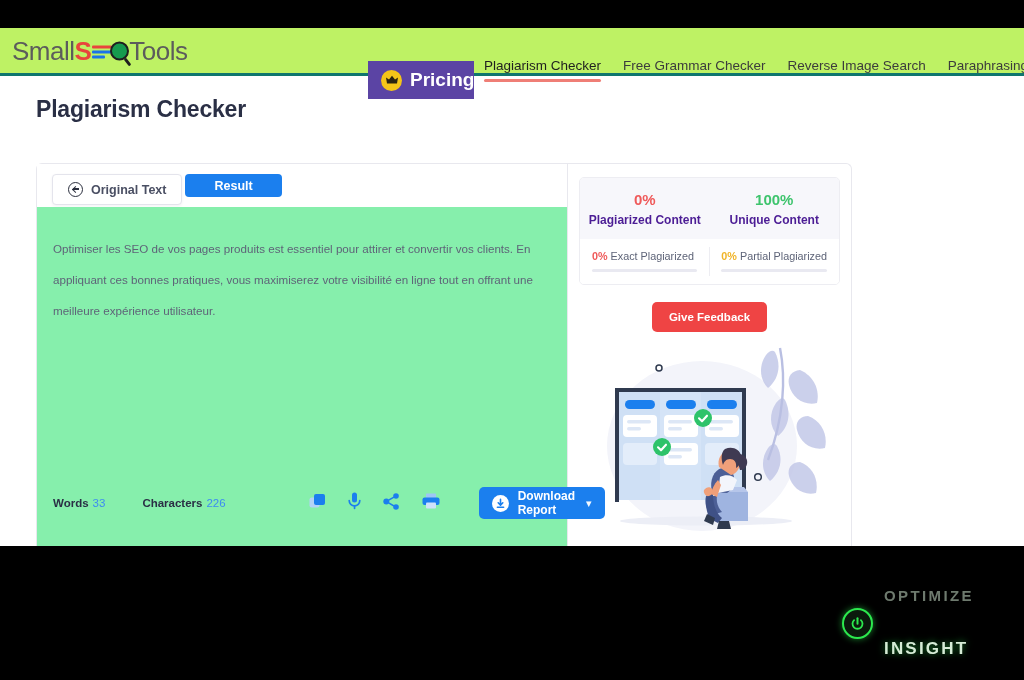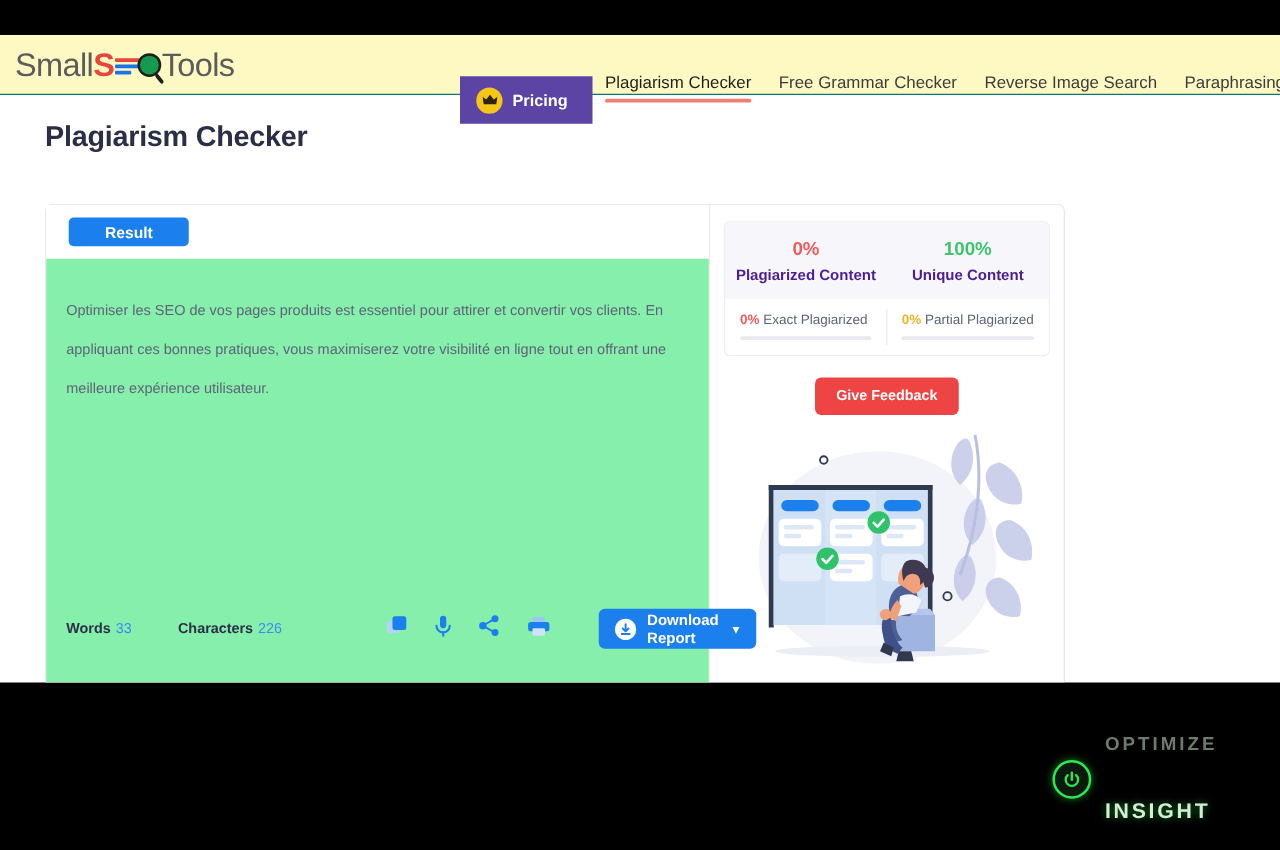--- a/index.html
+++ b/index.html
@@ -15,22 +15,22 @@
   #page {
     position: absolute; left: 0; top: 28px;
     width: 1024px; height: 518px;
     background: #ffffff;
     overflow: hidden;
   }
 
   
   .header {
     position: relative; height: 48px; width: 100%;
-    background: #fef9c3;
-    border-bottom: 1px solid #0f766e;
+    background: #bef264;
+    border-bottom: 3px solid #0f766e;
     display: flex; align-items: center;
   }
   .logo {
     position: absolute; left: 12px; top: 50%; transform: translateY(-50%);
     display: flex; align-items: center;
     font-size: 26px; letter-spacing: -0.5px; font-weight: 400;
     white-space: nowrap;
   }
   .logo .g1 { color: #5c5c5c; }
   .logo .s-red { color: #e8453c; font-weight: 700; }
@@ -53,21 +53,21 @@
     transform: rotate(-38deg); border-radius: 2px;
   }
   .logo .g2 { color: #5c5c5c; }
 
   .pricing-btn {
     position: absolute; left: 368px; top: 33px;
     width: 106px; height: 38px;
     background: #5b44a4; color: #ffffff;
     display: flex; align-items: center; gap: 8px;
     padding-left: 13px;
-    font-size: 13px; font-weight: 600;
+    font-size: 19px; font-weight: 600;
     cursor: pointer;
   }
   .crown-circle {
     width: 21px; height: 21px; border-radius: 50%;
     background: #f5c518; display: flex; align-items: center; justify-content: center;
     flex: none;
   }
   .crown-circle svg { display:block; }
 
   .nav {
@@ -264,20 +264,24 @@
       </div>
     </div>
 
     <div class="page-title">Plagiarism Checker</div>
 
     <div class="main">
 
       <div class="editor">
 
         <div class="tabs">
+          <div class="tab inactive">
+            <span class="back-circle"></span>
+            <span>Original Text</span>
+          </div>
           <div class="tab active">Result</div>
         </div>
 
         <div class="editor-body">
           <div class="editor-text">Optimiser les SEO de vos pages produits est essentiel pour attirer et convertir vos clients. En appliquant ces bonnes pratiques, vous maximiserez votre visibilité en ligne tout en offrant une meilleure expérience utilisateur.</div>
         </div>
 
         <div class="editor-footer">
           <div class="count">
             <span>Words</span><span class="num">33</span>

